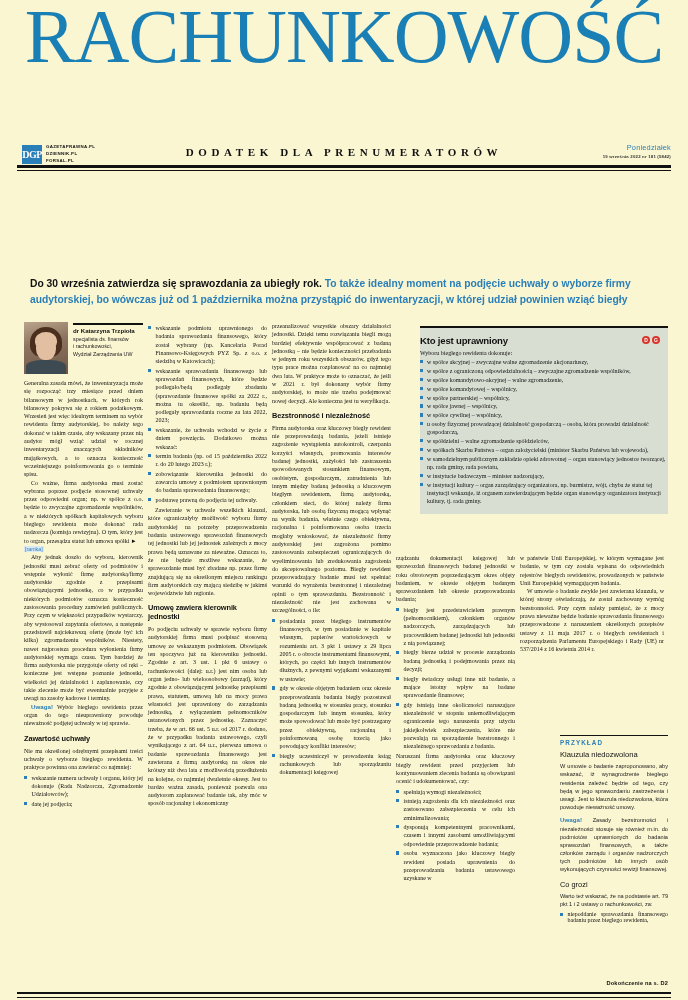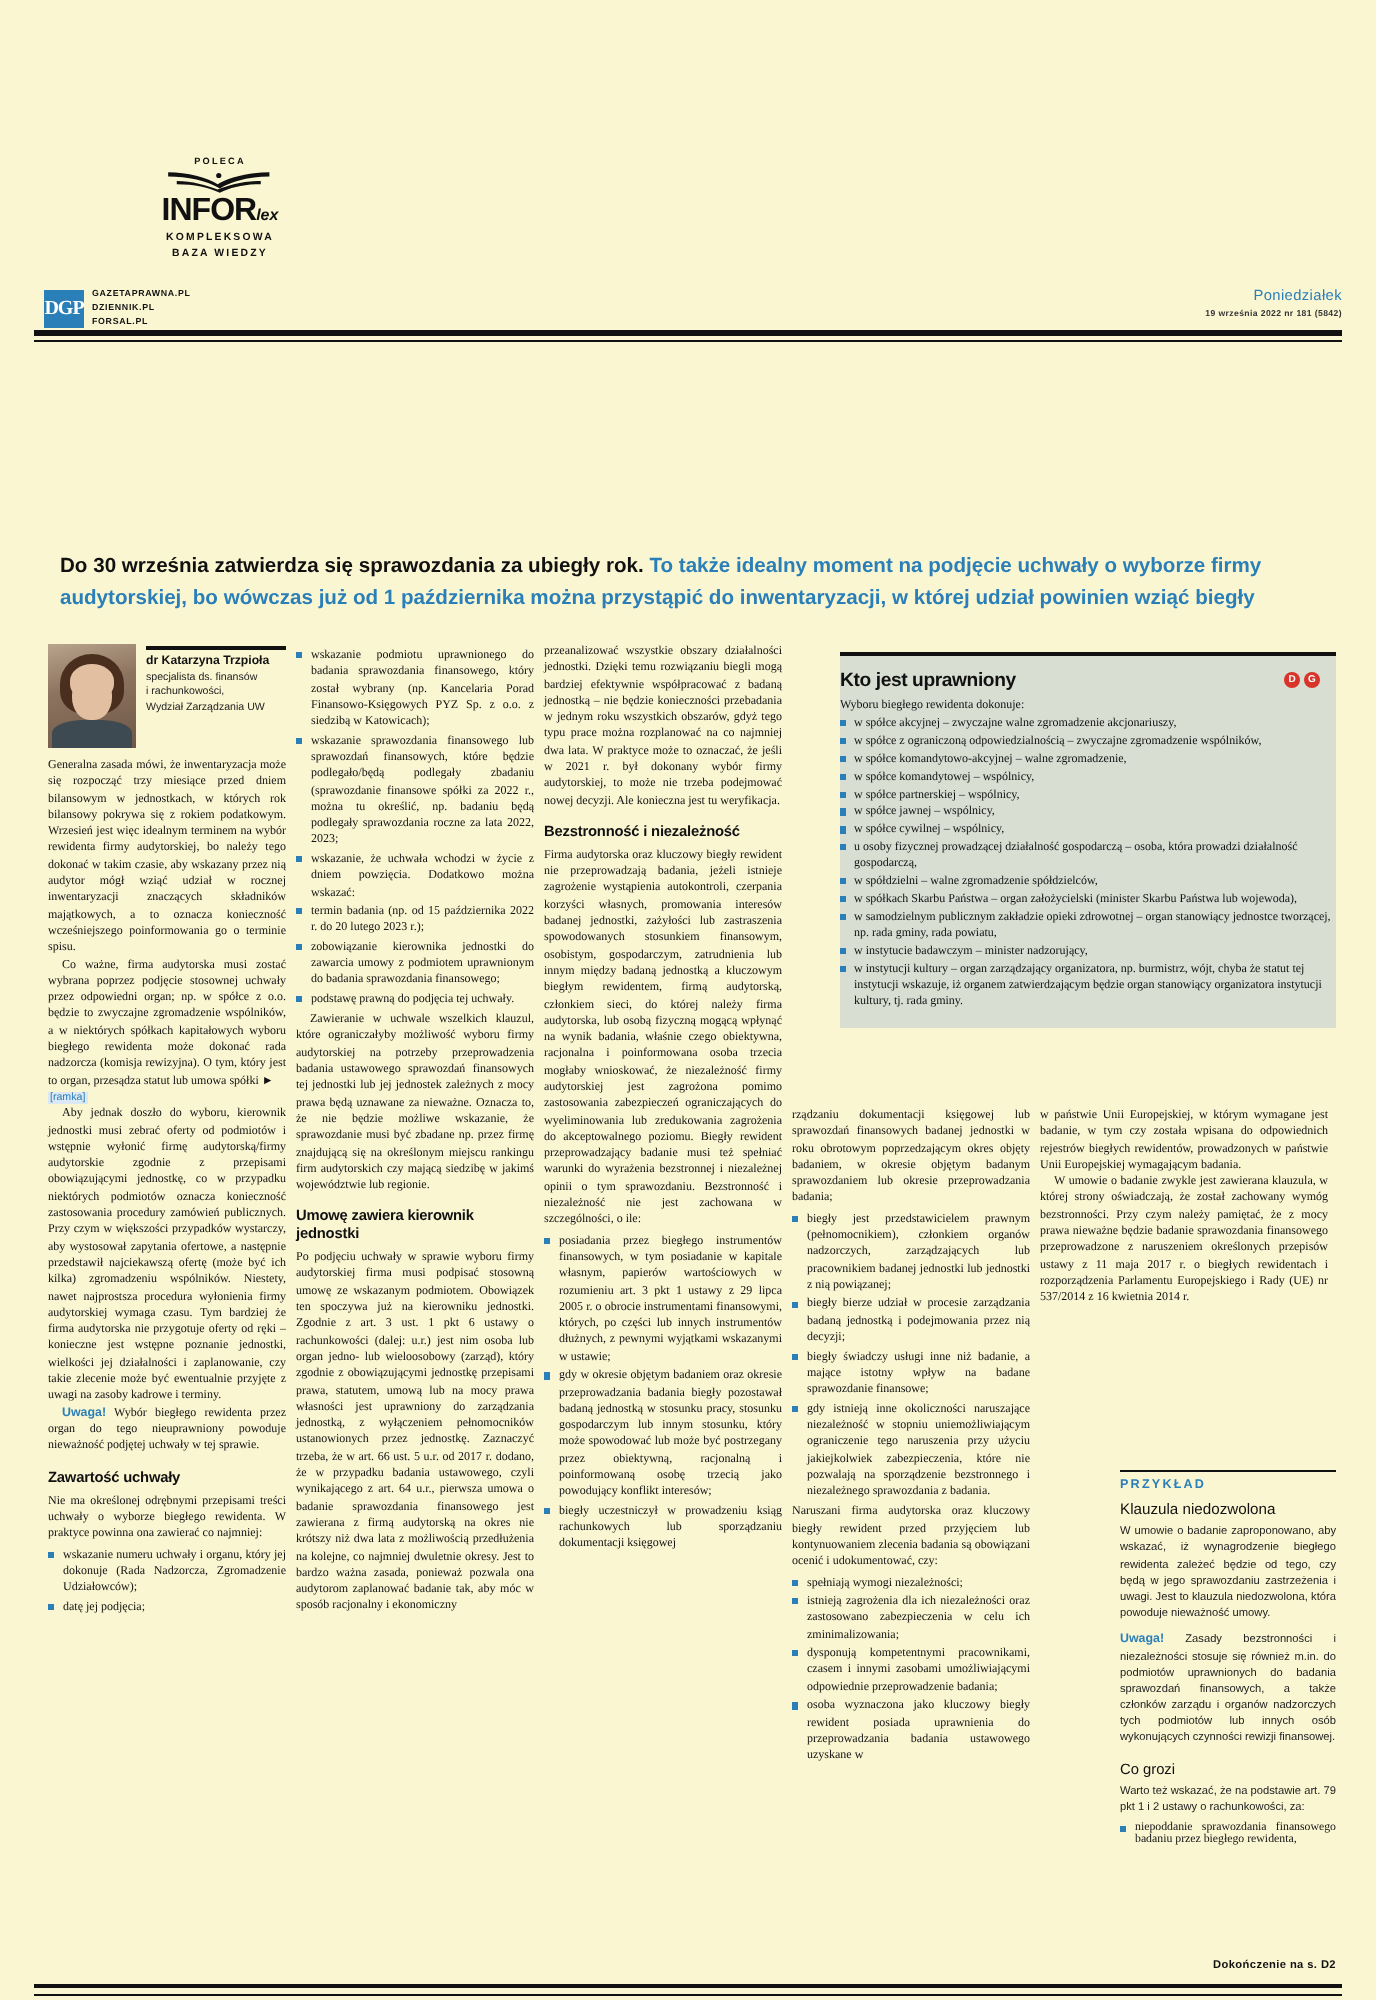--- a/index.html
+++ b/index.html
@@ -129,45 +129,34 @@
   .botrule2{position:absolute;left:17px;right:17px;bottom:2px;height:1px;background:#111;}
 </style>
 </head>
 <body>
 
 <div class="page">
 
   <div class="masthead">
 
     <div class="mast-title">
-    </div>
-
-    <div class="infor-logo">
-      <div class="infor-poleca">POLECA</div>
-      <svg class="infor-bird" viewBox="0 0 100 26">
-        <path d="M2 4 C20 4 38 9 48 15 C58 9 76 4 96 4 L96 8 C78 8 62 12 50 19 C38 12 20 8 2 8 Z" fill="#111"></path>
-        <path d="M10 12 C24 12 38 16 48 20 C58 16 72 12 88 12 L88 15 C72 15 60 18 50 23 C40 18 26 15 10 15 Z" fill="#111"></path>
-        <circle cx="49" cy="7" r="2.4" fill="#111"></circle>
-      </svg>
-      <div class="infor-word"><span>INFOR</span><i>lex</i></div>
-      <div class="infor-sub">
-        <div>KOMPLEKSOWA</div>
-        <div>BAZA WIEDZY</div>
-      </div>
-    </div>
+      <span class="l1">RACHUNKOWOŚĆ</span>
+    </div>
+
 
     <div class="dgp-block">
       <div class="dgp-mark">DGP</div>
       <div class="dgp-urls">
         <div>GAZETAPRAWNA.PL</div>
         <div>DZIENNIK.PL</div>
         <div>FORSAL.PL</div>
       </div>
     </div>
 
+    <div class="mast-sub">DODATEK DLA PRENUMERATORÓW</div>
 
     <div class="mast-date">
       <div class="mast-day">Poniedziałek</div>
       <div class="mast-when">19 września 2022 nr 181 (5842)</div>
     </div>
 
     <div class="mast-rule"></div>
     <div class="mast-rule2"></div>
   </div>
 

